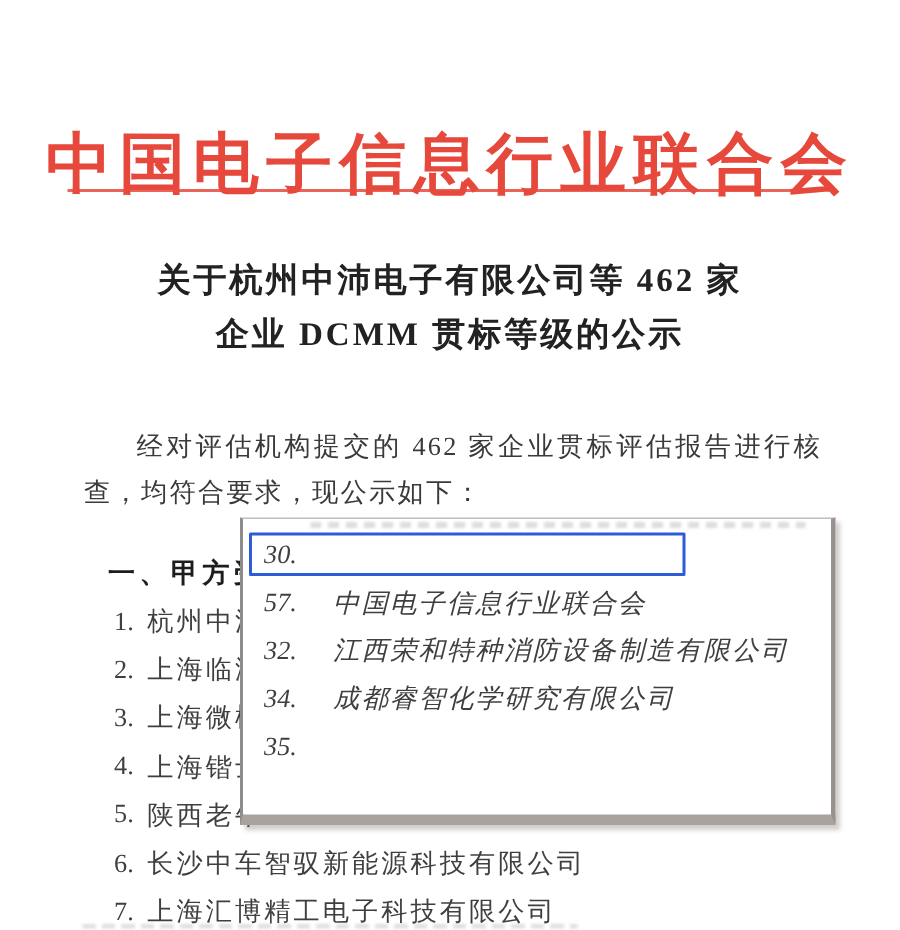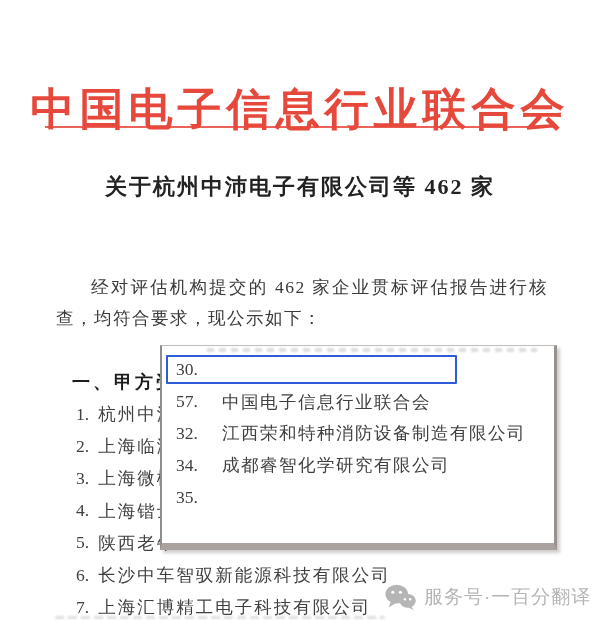--- a/index.html
+++ b/index.html
@@ -16,37 +16,37 @@
   .letterhead{position:absolute;top:80px;left:0;width:100%;text-align:center;
     font-size:44px;font-weight:bold;color:var(--accent-red);letter-spacing:5px;}
   .red-rule{position:absolute;top:126px;left:45px;width:489px;height:2px;
     background:var(--accent-red);opacity:.85;}
 
   
   .doc-title{position:absolute;top:169px;left:0;width:100%;text-align:center;
     font-size:22px;font-weight:bold;color:#222;line-height:36px;letter-spacing:2px;}
 
   
-  .intro{position:absolute;top:272px;left:56px;width:492px;font-size:17.5px;
+  .intro{position:absolute;top:282px;left:56px;width:492px;font-size:17.5px;
     line-height:31px;color:#3a3a3a;text-indent:2em;letter-spacing:1.5px;text-align:justify;}
 
   
   .section-heading{position:absolute;top:370px;left:72px;font-size:18px;
     font-weight:bold;color:#1d1d1d;letter-spacing:3px;white-space:nowrap;}
   .company-list{position:absolute;top:398px;left:76px;list-style:none;}
   .company-list .row{height:32.2px;display:flex;align-items:center;
     font-size:17.5px;color:#3f3f3f;letter-spacing:2px;white-space:nowrap;}
   .company-list .num{margin-right:9px;letter-spacing:0;}
 
   
   .popup{position:absolute;left:160px;top:345px;width:397px;height:205px;
     background:#fff;border:1px solid #c2bdba;border-left:2px solid #8d8d8d;
     border-right:3px solid #979290;border-bottom:7px solid #a9a29e;
     box-shadow:3px 3px 3px rgba(120,115,112,.35);}
-  .popup-rows{position:relative;padding:8px 0 0 14px;}
+  .popup-rows{position:relative;padding:8px 0 0 14px;font-style:italic;}
   .popup .row{height:31.8px;display:flex;align-items:center;font-size:17.5px;
     color:#3f3f3f;letter-spacing:1.5px;white-space:nowrap;}
   .popup .num{width:32px;margin-right:14px;letter-spacing:0;}
   .highlight-box{position:absolute;left:4px;top:9px;width:291px;height:29px;
     border:2px solid var(--highlight-blue);border-radius:1px;pointer-events:auto;}
   .scan-smudge-top{position:absolute;top:2px;left:45px;width:330px;height:4px;
     background:repeating-linear-gradient(90deg,#d4d4d4 0 7px,transparent 7px 12px);
     filter:blur(1px);opacity:.8;}
   .scan-smudge-bottom{position:absolute;top:616px;left:55px;width:330px;height:3px;
     background:repeating-linear-gradient(90deg,#c9c9c9 0 9px,transparent 9px 13px);
@@ -61,20 +61,21 @@
 </head>
 <body>
 
 <div class="screen">
 
   <div class="letterhead">中国电子信息行业联合会</div>
   <div class="red-rule"></div>
 
   <div class="doc-title">
     <div>关于杭州中沛电子有限公司等 462 家</div>
+    <div>企业 DCMM 贯标等级的公示</div>
   </div>
 
   <p class="intro">经对评估机构提交的 462 家企业贯标评估报告进行核查，均符合要求，现公示如下：</p>
 
   <div class="section-heading">一、甲方受</div>
 
   <ul class="company-list">
     <li class="row">
       <span class="num">1.</span>
       <span>杭州中沛</span>
@@ -125,29 +126,14 @@
         <span>成都睿智化学研究有限公司</span>
       </div>
       <div class="row">
         <span class="num">35.</span>
       </div>
     </div>
   </div>
 
   <div class="scan-smudge-bottom"></div>
 
-  <div class="watermark">
-    <span style="color:var(--watermark-gray)">
-      <svg width="31" height="26" viewBox="0 0 37 31" fill="currentColor" aria-hidden="true">
-        <ellipse cx="14" cy="12" rx="13.5" ry="11.2"></ellipse>
-        <polygon points="7,20.5 4.5,28 13.5,22.5"></polygon>
-        <ellipse cx="27" cy="20" rx="9.8" ry="8.2"></ellipse>
-        <polygon points="31,26.5 34.5,31 26.5,27.5"></polygon>
-        <circle cx="9.3" cy="9.8" r="1.9" fill="#fff"></circle>
-        <circle cx="18.4" cy="9.8" r="1.9" fill="#fff"></circle>
-        <circle cx="23.7" cy="18.2" r="1.5" fill="#fff"></circle>
-        <circle cx="30.1" cy="18.2" r="1.5" fill="#fff"></circle>
-      </svg>
-    </span>
-    <span>服务号·一百分翻译</span>
-  </div>
 
 </div>
 
 </body></html>

